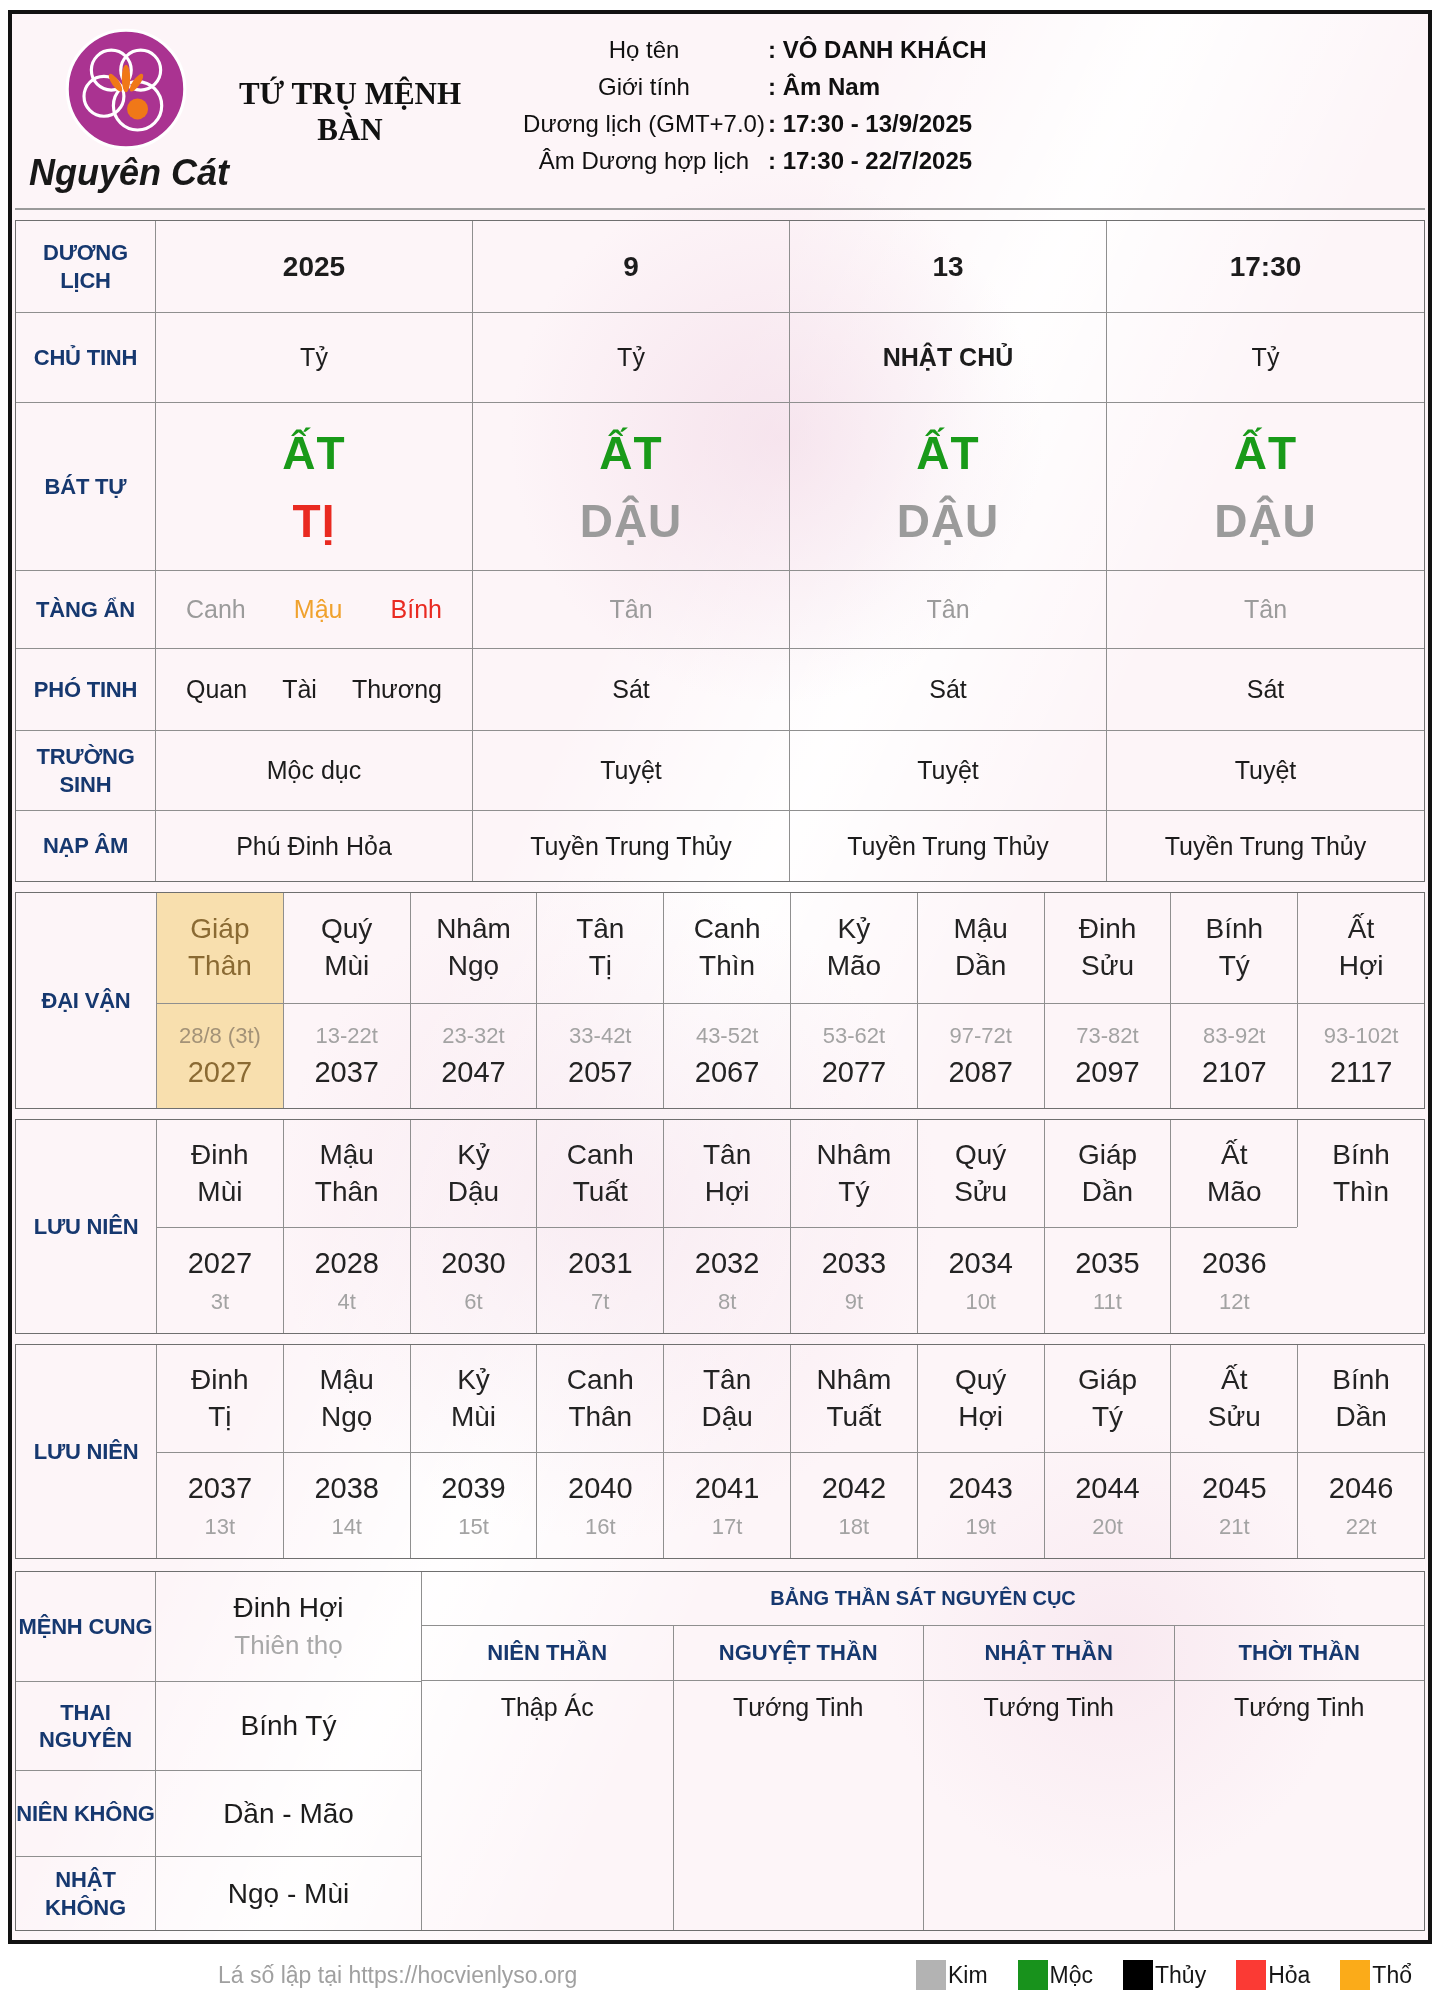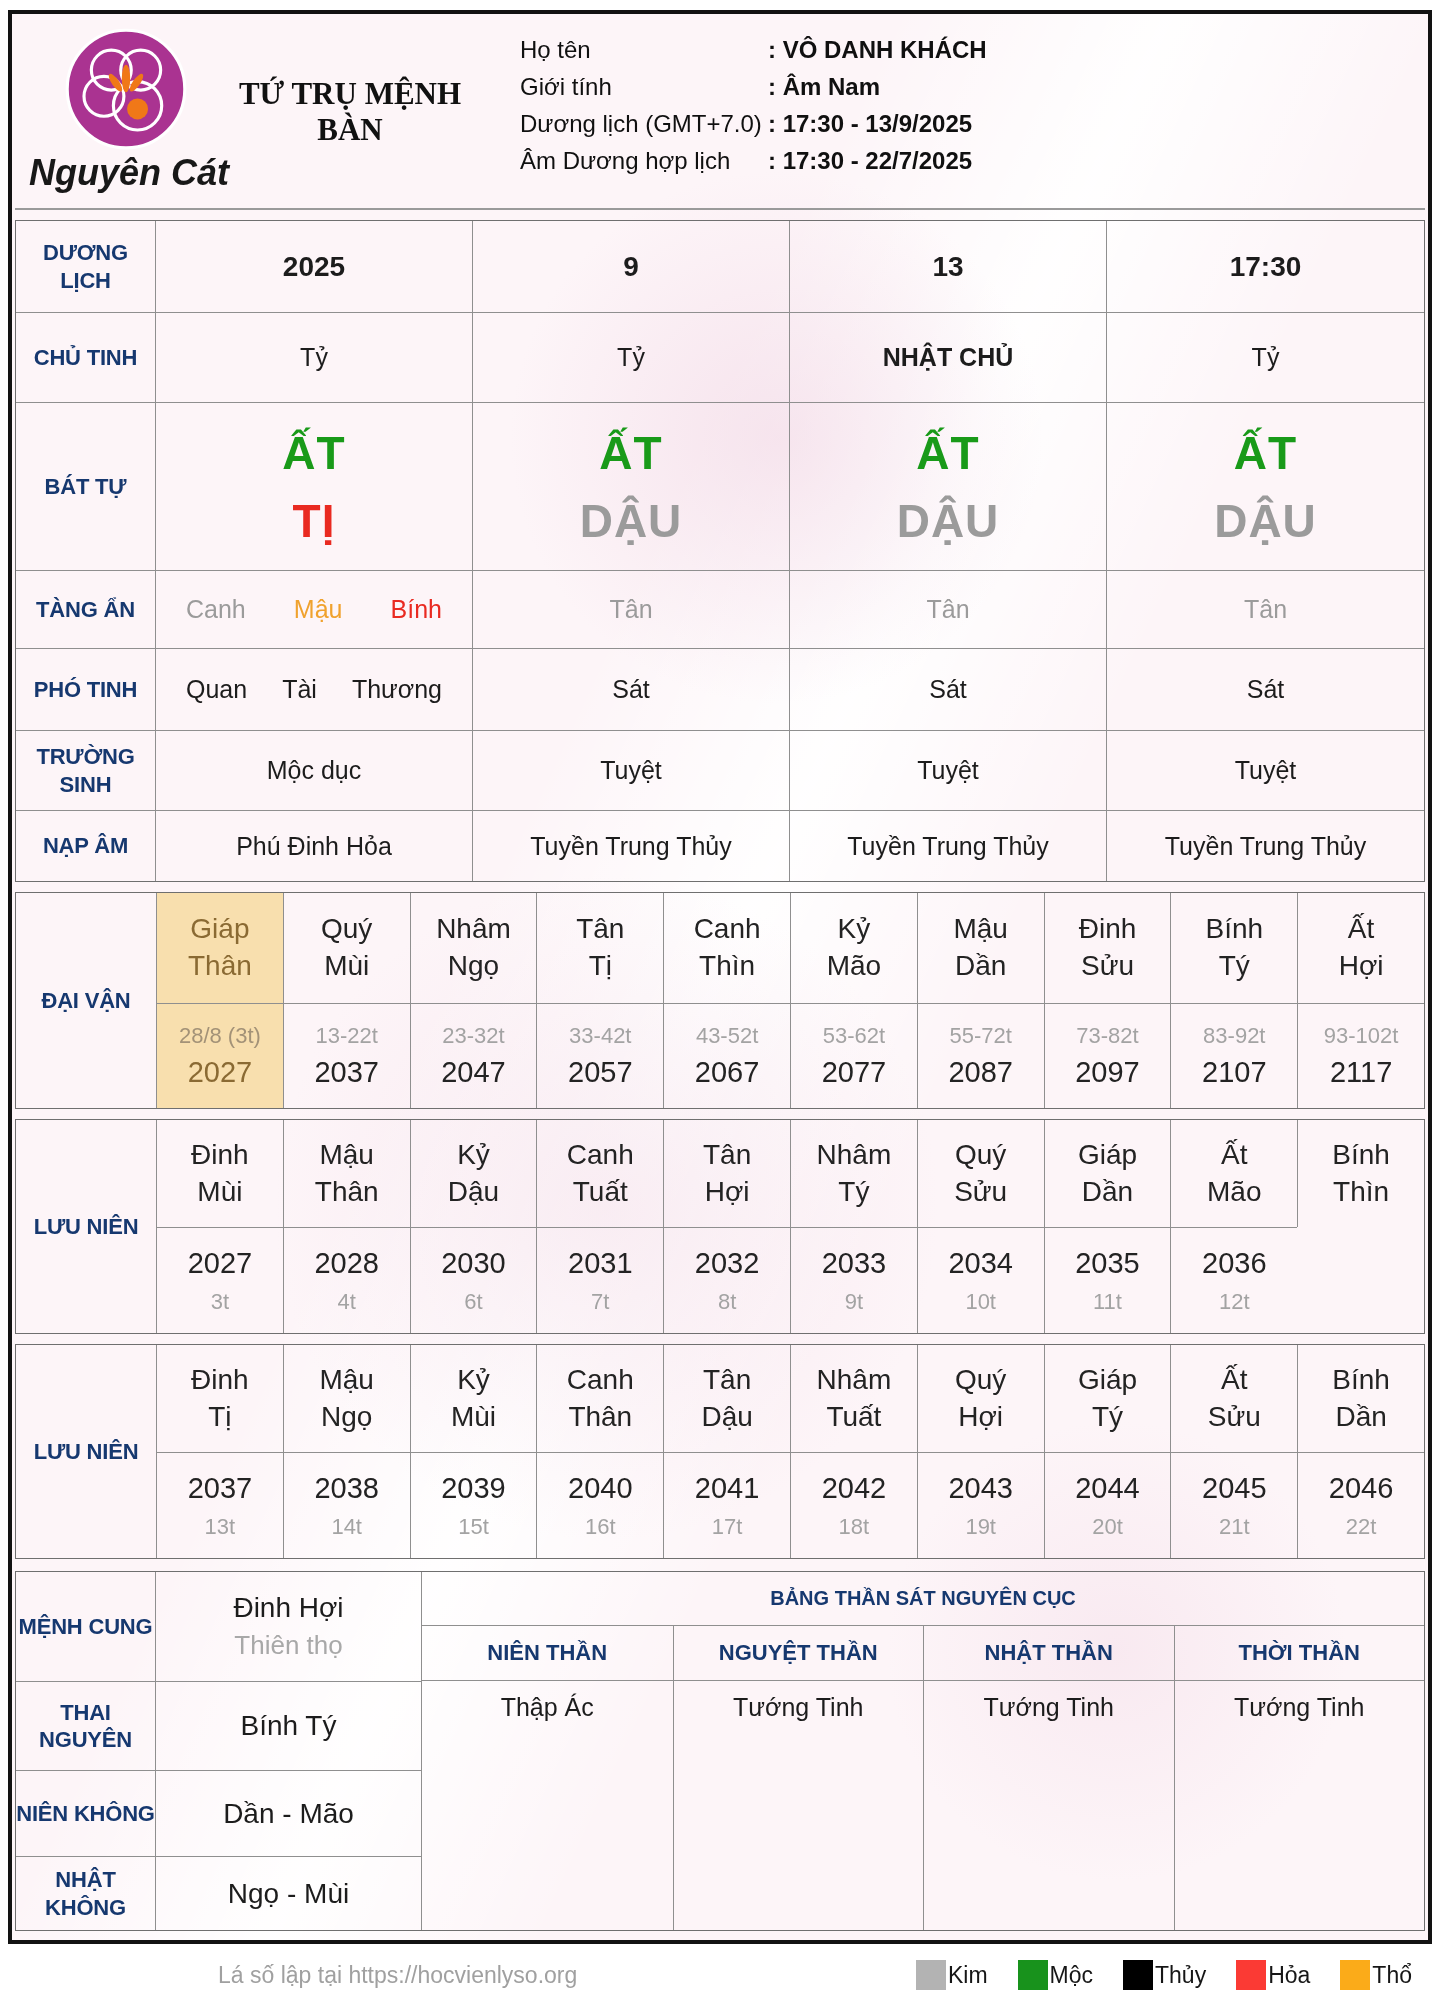--- a/index.html
+++ b/index.html
@@ -20,21 +20,21 @@
   
   .hdr { position:relative; height:196px; border-bottom:2px solid #9a9a9a; }
   .logo { position:absolute; left:48px; top:12px; }
   .brand { position:absolute; left:8px; top:138px; width:212px; text-align:center;
            font-family:Liberation Sans, sans-serif; font-style:italic; font-weight:bold;
            font-size:36px; color:#181818; }
   .title { position:absolute; left:190px; top:62px; width:290px; text-align:center;
            font-family:"Liberation Serif", serif; font-weight:bold; font-size:31px; color:#111; }
   .info { position:absolute; left:505px; top:22px; display:grid;
           grid-template-columns:248px auto; row-gap:9px; font-size:24px; color:#101010; }
-  .info .lab { font-weight:500; }
+  .info .lab { font-weight:500;text-align:center; }
   .info .val { font-weight:600; }
 
   
   .tbl { border:1px solid #6f6f6f; margin-top:10px; background:transparent; }
   .cell { display:flex; align-items:center; justify-content:center; }
   .brd-r { border-right:1px solid #8f8f8f; }
   .brd-b { border-bottom:1px solid #8f8f8f; }
   .navylab { font-weight:bold; color:#16386f; font-size:22px; text-align:center; line-height:1.25; letter-spacing:-0.2px; }
 
   
@@ -262,21 +262,21 @@
         </div>
       <div class="cell dcol subrow" style="border-top:1px solid #8f8f8f">
           <span class="dv-age">43-52t</span>
           <span class="dv-year">2067</span>
         </div>
       <div class="cell dcol subrow" style="border-top:1px solid #8f8f8f">
           <span class="dv-age">53-62t</span>
           <span class="dv-year">2077</span>
         </div>
       <div class="cell dcol subrow" style="border-top:1px solid #8f8f8f">
-          <span class="dv-age">55-72t</span>
+          <span class="dv-age">97-72t</span>
           <span class="dv-year">2087</span>
         </div>
       <div class="cell dcol subrow" style="border-top:1px solid #8f8f8f">
           <span class="dv-age">73-82t</span>
           <span class="dv-year">2097</span>
         </div>
       <div class="cell dcol subrow" style="border-top:1px solid #8f8f8f">
           <span class="dv-age">83-92t</span>
           <span class="dv-year">2107</span>
         </div>

